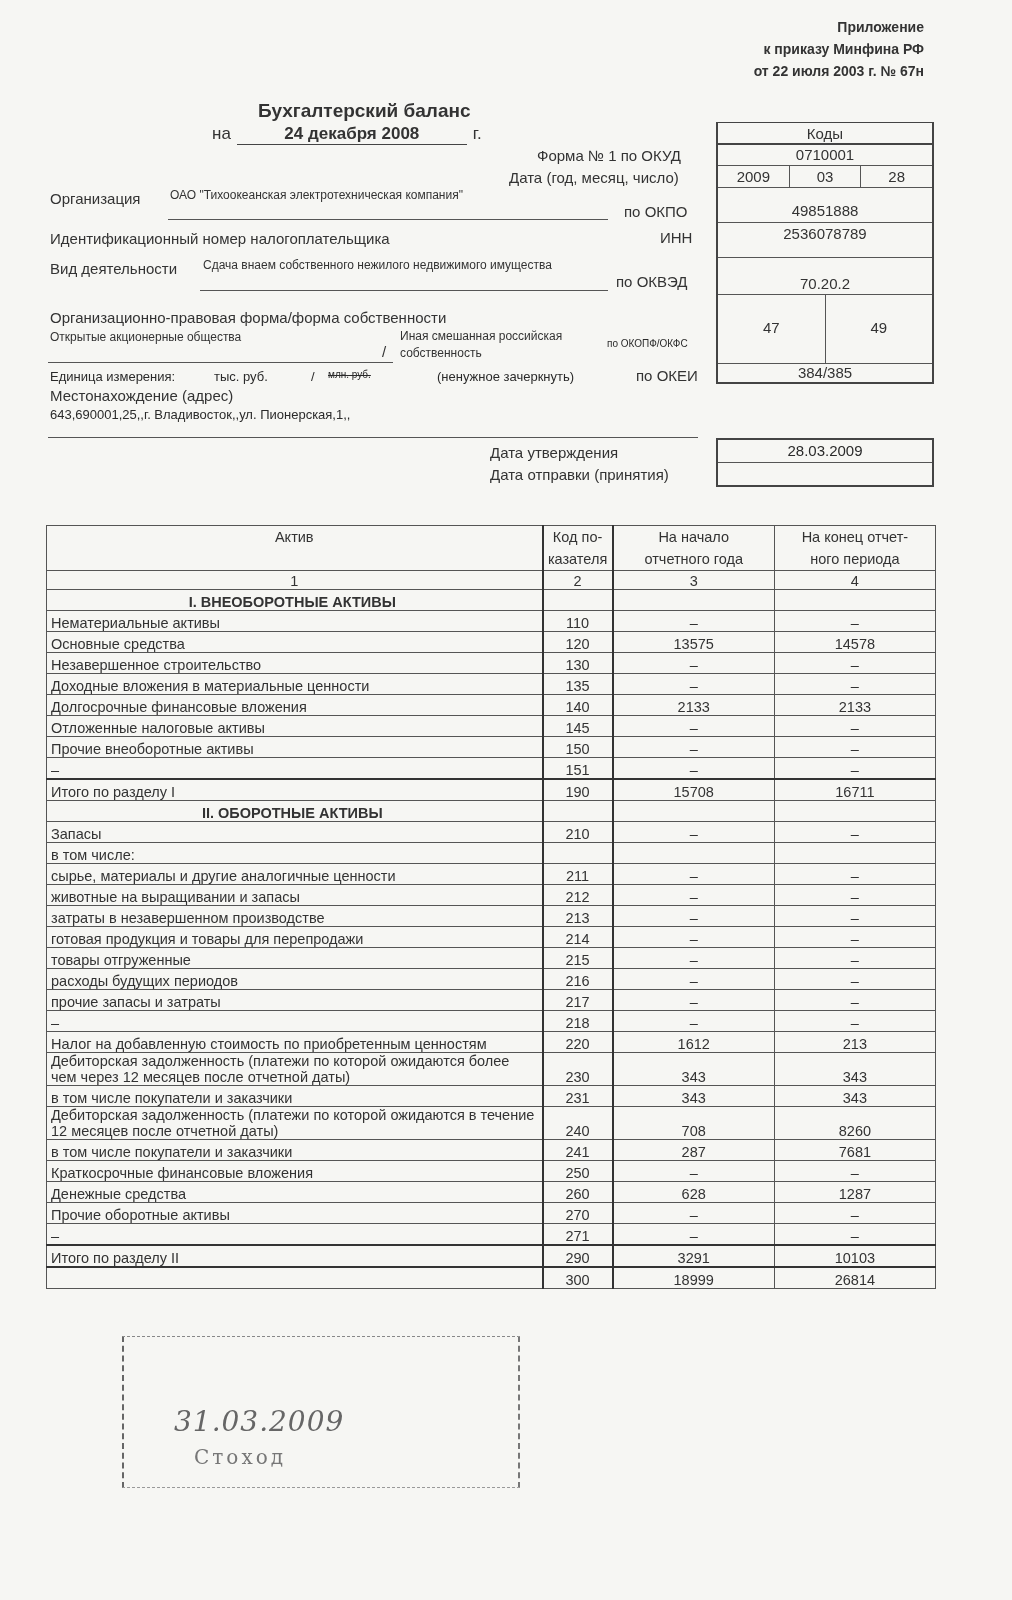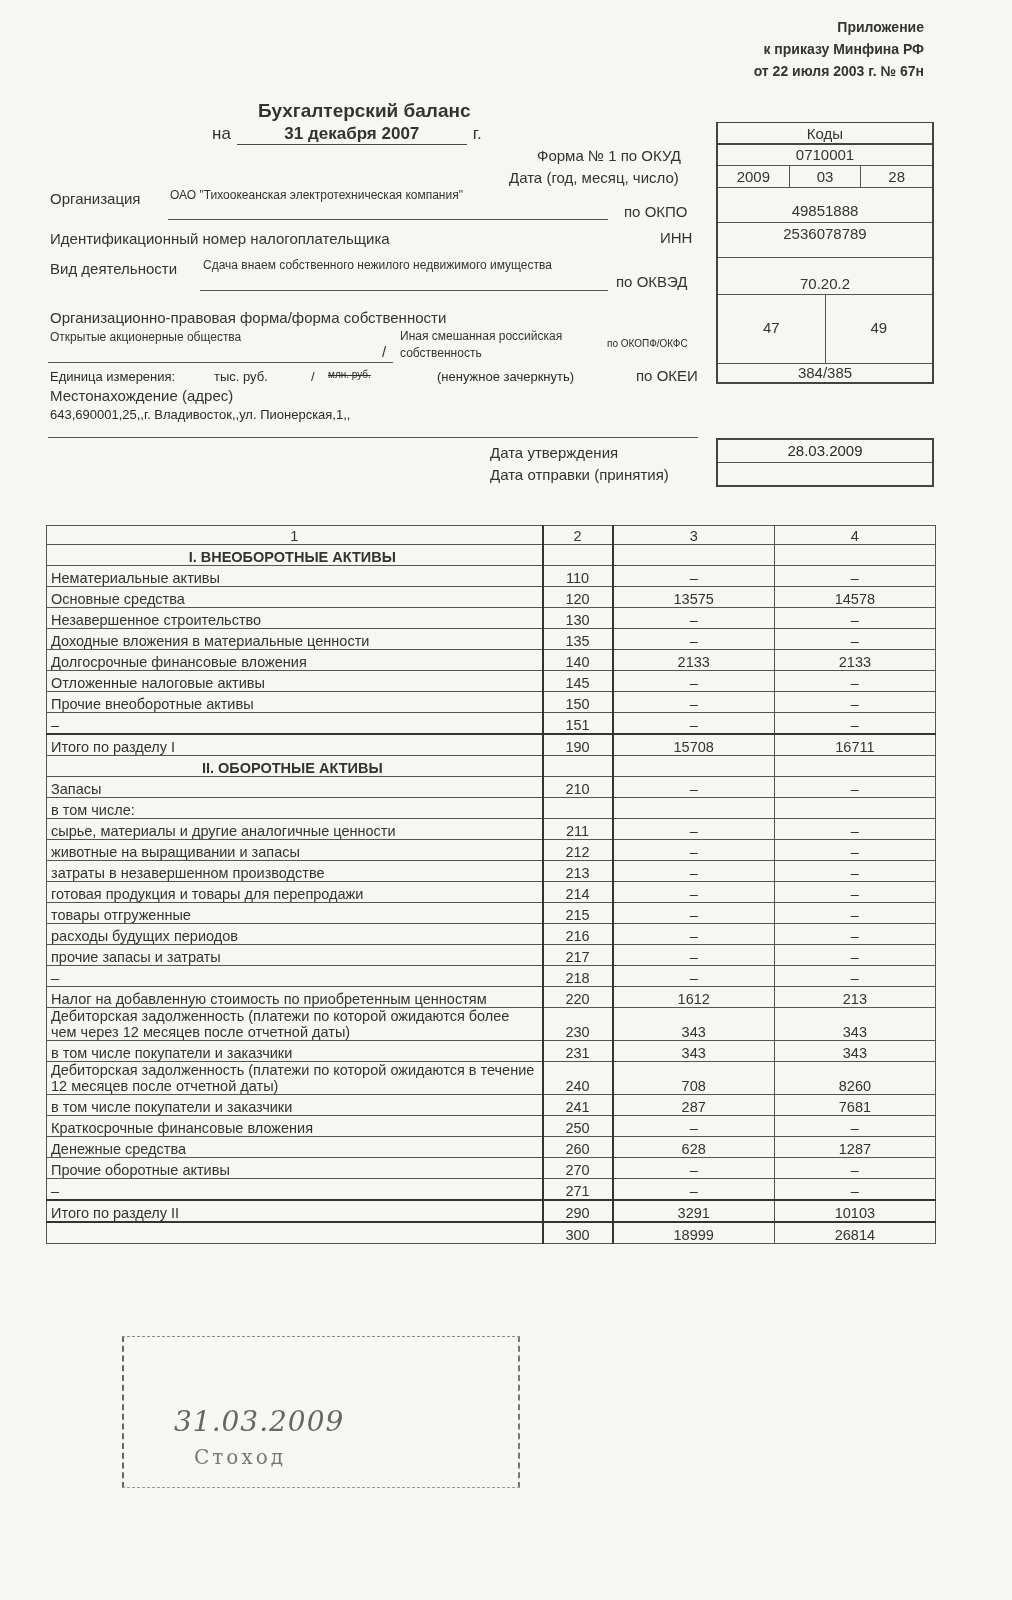--- a/index.html
+++ b/index.html
@@ -43,21 +43,21 @@
 </style>
 </head>
 <body>
 
 <div class="abs annex" style="top:16px;">Приложение</div>
 <div class="abs annex" style="top:38px;">к приказу Минфина РФ</div>
 <div class="abs annex" style="top:60px;">от 22 июля 2003 г. № 67н</div>
 
 <div class="abs title">Бухгалтерский баланс</div>
 <div class="abs date-line">
-  <span>на</span><span class="u">31 декабря 2007</span><span>г.</span>
+  <span>на</span><span class="u">24 декабря 2008</span><span>г.</span>
 </div>
 
 <div class="abs lbl" style="left:537px; top:147px;">Форма № 1 по ОКУД</div>
 <div class="abs lbl" style="left:509px; top:169px;">Дата (год, месяц, число)</div>
 
 <div class="abs lbl" style="left:50px; top:190px;">Организация</div>
 <div class="abs sm" style="left:170px; top:188px;">ОАО "Тихоокеанская электротехническая компания"</div>
 <div class="uline" style="left:168px; top:219px; width:440px;"></div>
 <div class="abs lbl" style="left:624px; top:203px;">по ОКПО</div>
 
@@ -121,20 +121,35 @@
     </div>
 </div>
 
 <div class="approval">
   <div class="r">28.03.2009</div>
   <div class="r"></div>
 </div>
 
 <table class="bal">
   <thead>
+    <tr>
+      <th class="name" style="height:44px;">Актив</th>
+      <th style="width:60px; border-left:2px solid #333; border-right:2px solid #333;">
+        <div>Код по-</div>
+        <div>казателя</div>
+      </th>
+      <th style="width:152px;">
+        <div>На начало</div>
+        <div>отчетного года</div>
+      </th>
+      <th style="width:152px;">
+        <div>На конец отчет-</div>
+        <div>ного периода</div>
+      </th>
+    </tr>
     <tr class="colnum">
       <td>1</td>
       <td class="code">2</td>
       <td>3</td>
       <td>4</td>
     </tr>
   </thead>
   <tbody id="bal-body">
       <tr class="section">
         <td class="name">I.  ВНЕОБОРОТНЫЕ АКТИВЫ</td>

